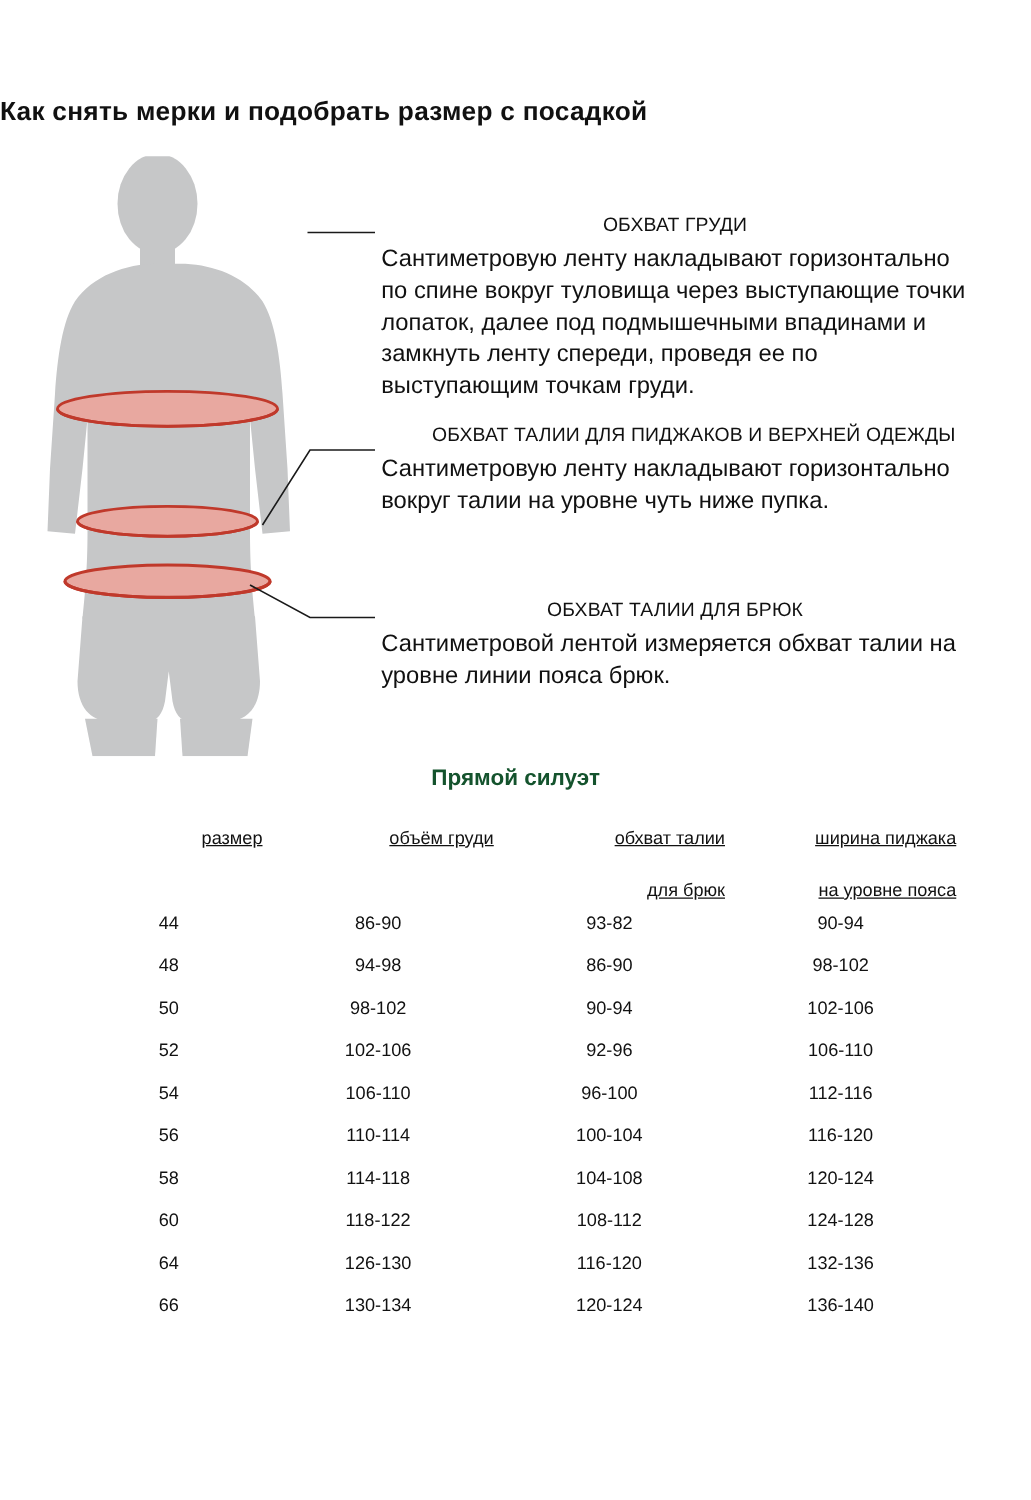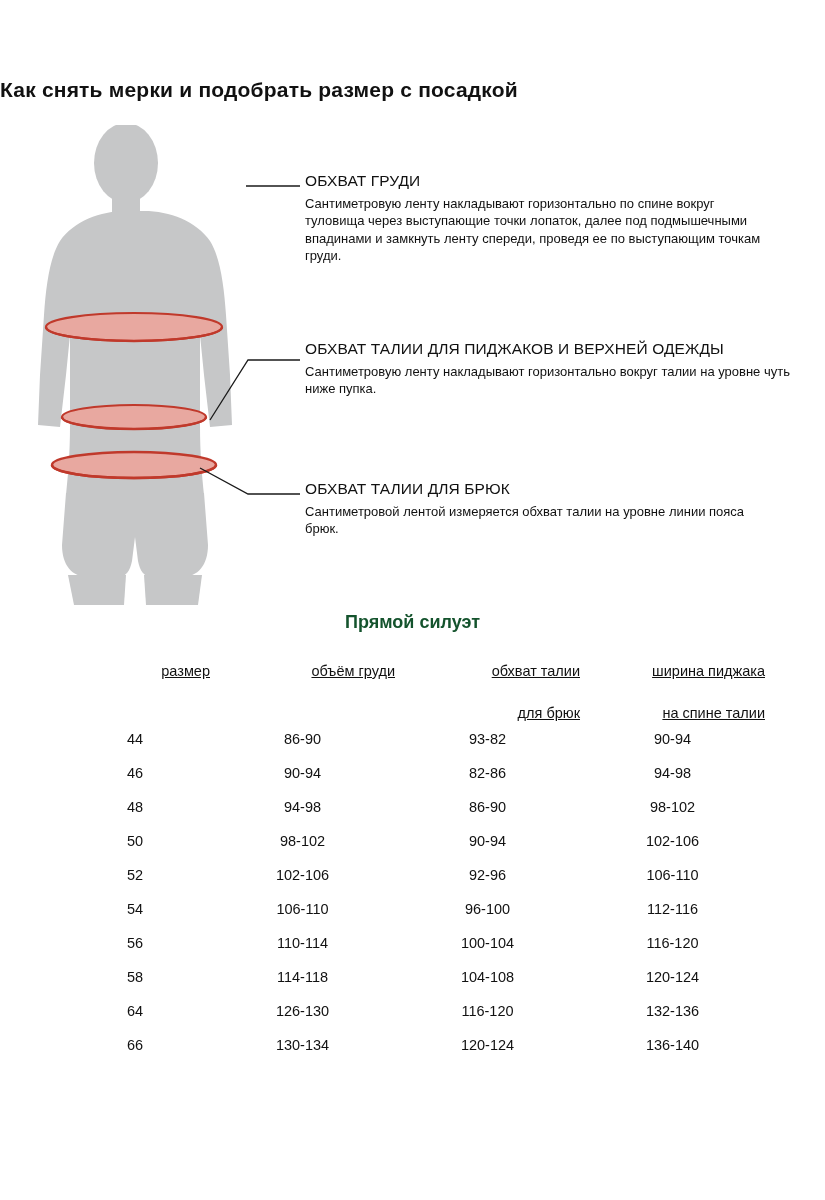--- a/index.html
+++ b/index.html
@@ -40,23 +40,24 @@
 
   
   .ann {
     position: absolute;
   }
   .ann-title {
     font-size: 15.5px;
     color: #111111;
     letter-spacing: 0.1px;
     white-space: nowrap;
+    text-align: center;
   }
   .ann-body {
-    font-size: 13px;
+    font-size: 19px;
     color: #111111;
     line-height: 1.33;
     margin-top: 5px;
   }
 
   .ann-chest { left: 305px; top: 172px; width: 470px; }
   .ann-waist-jacket { left: 305px; top: 340px; width: 500px; }
   .ann-waist-trousers { left: 305px; top: 480px; width: 470px; }
 
   
@@ -209,38 +210,32 @@
       <th>
         <span>объём груди</span>
         <span class="sub"></span>
       </th>
       <th>
         <span>обхват талии</span>
         <span class="sub">для брюк</span>
       </th>
       <th>
         <span>ширина пиджака</span>
-        <span class="sub">на спине талии</span>
+        <span class="sub">на уровне пояса</span>
       </th>
     </tr>
   </thead>
   <tbody id="table-body">
       <tr>
         <td>44</td>
         <td>86-90</td>
         <td>93-82</td>
         <td>90-94</td>
       </tr>
       <tr>
-        <td>46</td>
-        <td>90-94</td>
-        <td>82-86</td>
-        <td>94-98</td>
-      </tr>
-      <tr>
         <td>48</td>
         <td>94-98</td>
         <td>86-90</td>
         <td>98-102</td>
       </tr>
       <tr>
         <td>50</td>
         <td>98-102</td>
         <td>90-94</td>
         <td>102-106</td>
@@ -263,20 +258,26 @@
         <td>100-104</td>
         <td>116-120</td>
       </tr>
       <tr>
         <td>58</td>
         <td>114-118</td>
         <td>104-108</td>
         <td>120-124</td>
       </tr>
       <tr>
+        <td>60</td>
+        <td>118-122</td>
+        <td>108-112</td>
+        <td>124-128</td>
+      </tr>
+      <tr>
         <td>64</td>
         <td>126-130</td>
         <td>116-120</td>
         <td>132-136</td>
       </tr>
       <tr>
         <td>66</td>
         <td>130-134</td>
         <td>120-124</td>
         <td>136-140</td>

